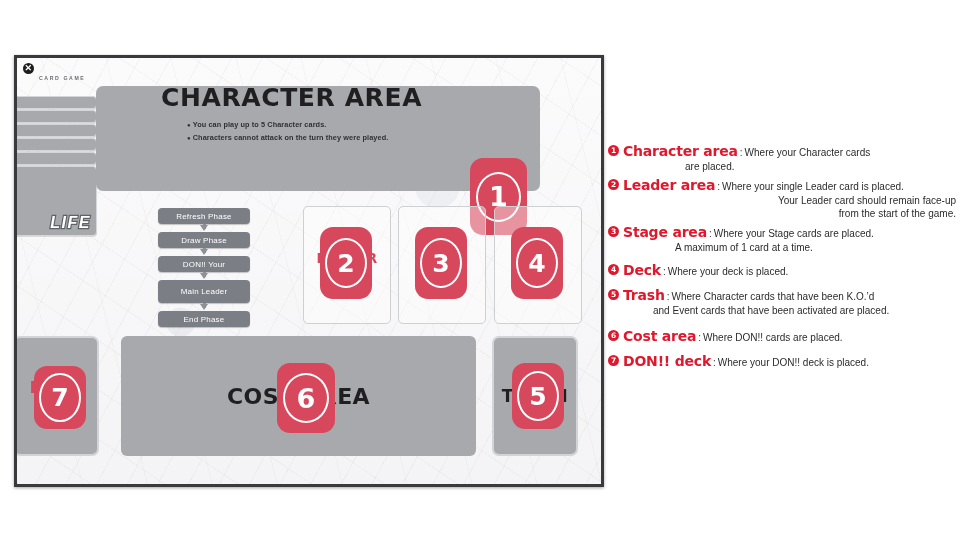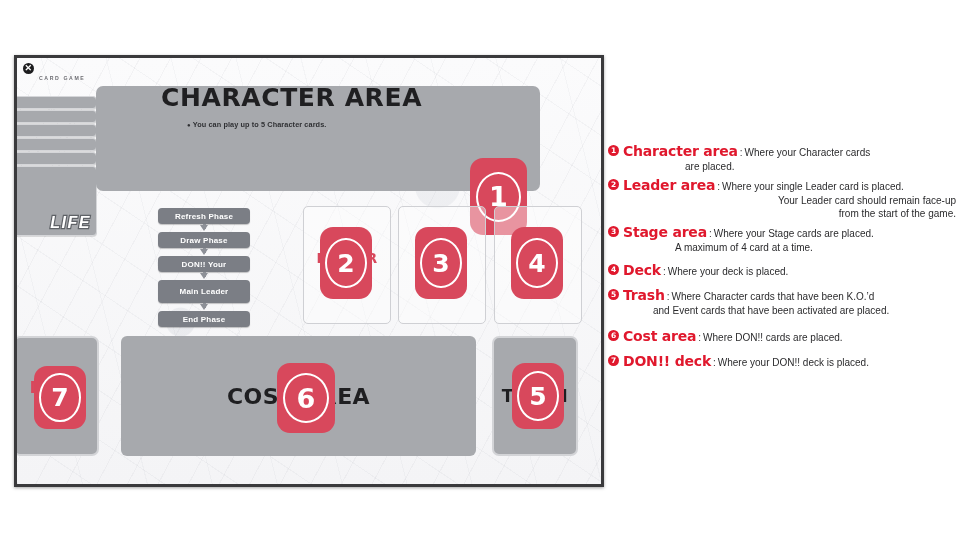--- a/index.html
+++ b/index.html
@@ -88,21 +88,21 @@
     display:flex;align-items:center;justify-content:center;
     color:#ffffff;font-weight:bold;font-family:"DejaVu Sans",sans-serif;
   }
   #badge-1{left:453px;top:100px;width:57px;height:77px;}
   #badge-1 .ring{font-size:27px;}
 
   
   #phase-flow{position:absolute;left:141px;top:150px;width:92px;}
   .phase{
     background:#7b7e85;color:#ffffff;border-radius:4px;
-    text-align:center;font-size:8px;font-weight:bold;letter-spacing:.2px;
+    text-align:center;font-size:8px;font-weight:normal;letter-spacing:.2px;
     padding:3.5px 0;box-shadow:0 1px 1px rgba(0,0,0,.22);
   }
   .phase.big{padding:7px 0;}
   .arrow{
     width:0;height:0;margin:1px auto;
     border-left:4px solid transparent;border-right:4px solid transparent;
     border-top:6px solid #8d9097;
     position:relative;
   }
   .arrow::before{
@@ -211,20 +211,21 @@
         <div class="life-card"></div>
         <div class="life-card last">
           <span id="life-label">LIFE</span>
         </div>
       </div>
 
       <div id="character-area"></div>
       <div id="character-title">CHARACTER AREA</div>
       <div class="char-bullets">
         <div>You can play up to 5 Character cards.</div>
+        <div>Characters cannot attack on the turn they were played.</div>
       </div>
       <div class="badge" id="badge-1">
         <span class="ring">1</span>
       </div>
 
       <div id="phase-flow">
         <div class="phase">Refresh Phase</div>
         <div class="arrow"></div>
         <div class="phase">Draw Phase</div>
         <div class="arrow"></div>
@@ -303,21 +304,21 @@
         <span class="legend-head">Leader area</span><span class="legend-colon">:</span><span class="legend-desc">Where your single Leader card is placed.</span>
         <span class="legend-cont ind-2">Your Leader card should remain face-up</span>
         <span class="legend-cont ind-2">from the start of the game.</span>
       </span>
     </div>
 
     <div class="legend-row">
       <span class="bullet">3</span>
       <span class="legend-body">
         <span class="legend-head">Stage area</span><span class="legend-colon">:</span><span class="legend-desc">Where your Stage cards are placed.</span>
-        <span class="legend-cont ind-3">A maximum of 4 card at a time.</span>
+        <span class="legend-cont ind-3">A maximum of 1 card at a time.</span>
       </span>
     </div>
 
     <div class="legend-row sp-4">
       <span class="bullet">4</span>
       <span class="legend-body">
         <span class="legend-head">Deck</span><span class="legend-colon">:</span><span class="legend-desc">Where your deck is placed.</span>
       </span>
     </div>
 

